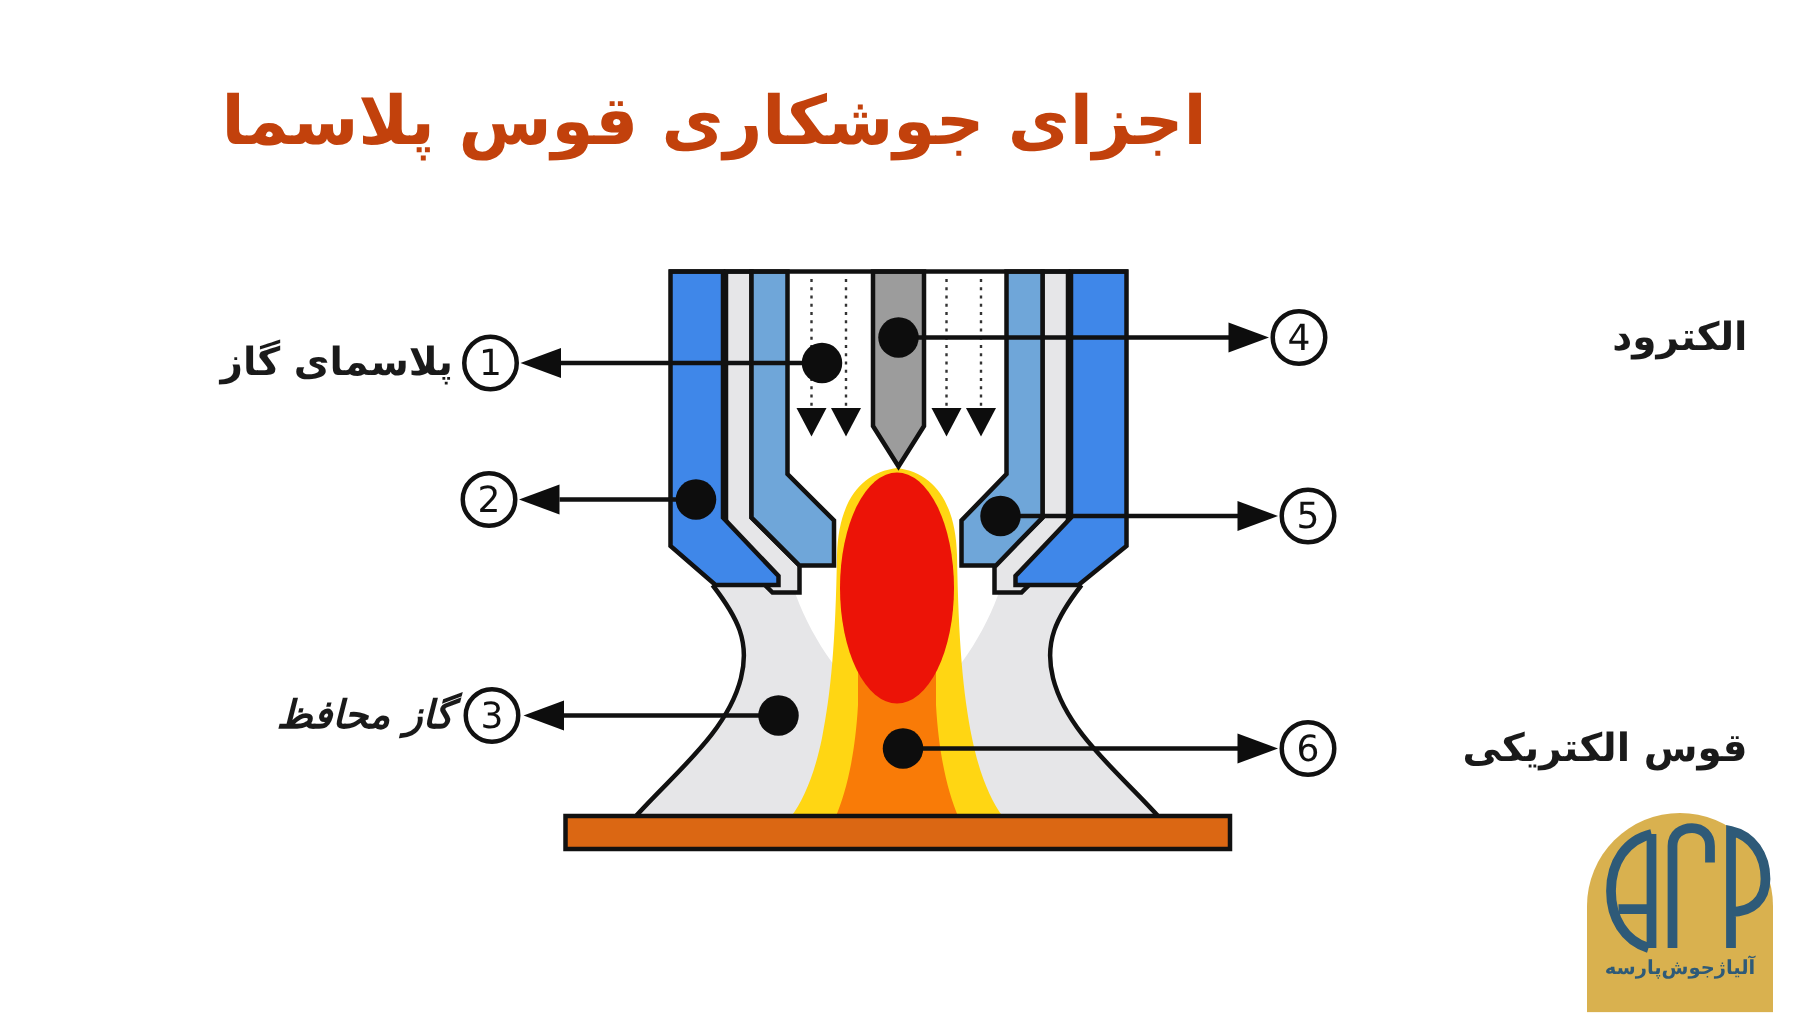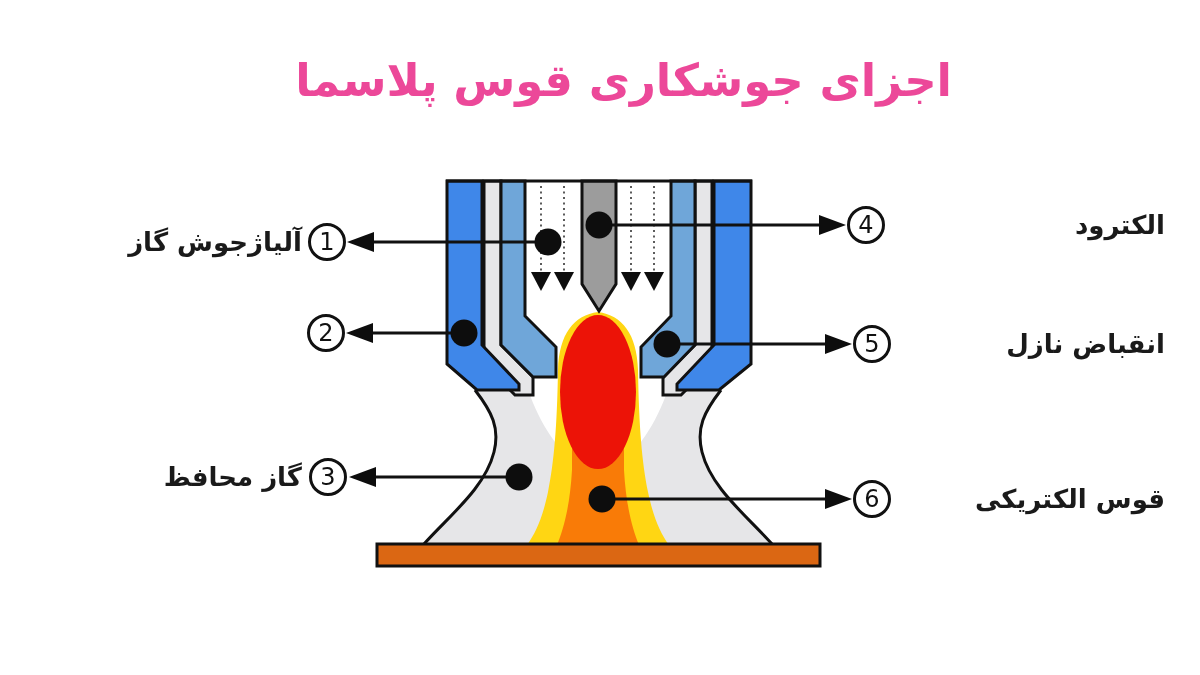--- a/index.html
+++ b/index.html
@@ -2,22 +2,22 @@
 <html lang="fa"><head>
 <meta charset="utf-8">
 <style>
   html,body{margin:0;padding:0;background:#fff;}
   .canvas{
     position:relative;width:1200px;height:675px;background:#ffffff;
     overflow:hidden;font-family:"DejaVu Sans",sans-serif;direction:rtl;
   }
   .diagram-svg{position:absolute;left:0;top:0;}
   .title{
-    position:absolute;left:0;top:54px;width:952px;text-align:right;
-    font-size:45px;font-weight:bold;color:#ec4899;letter-spacing:0;
+    position:absolute;left:0;top:54px;width:952px;text-align:center;
+    font-size:45px;font-weight:bold;color:#c2410c;letter-spacing:0;
   }
   .lbl{
     position:absolute;height:38px;line-height:38px;font-size:26px;
     font-weight:bold;color:#1a1a1a;white-space:nowrap;
   }
   .lbl.left-side{text-align:right;}
   .lbl.right-side{text-align:right;}
   .numcircle{
     position:absolute;width:38px;height:38px;border:3px solid #111;border-radius:50%;
     background:#fff;box-sizing:border-box;display:flex;align-items:center;justify-content:center;
@@ -117,20 +117,31 @@
 
   <div class="title">اجزای جوشکاری قوس پلاسما</div>
 
   <div class="numcircle" style="left:308px;top:223px;">1</div>
   <div class="numcircle" style="left:307px;top:314px;">2</div>
   <div class="numcircle" style="left:309px;top:458px;">3</div>
   <div class="numcircle" style="left:847px;top:206px;">4</div>
   <div class="numcircle" style="left:853px;top:325px;">5</div>
   <div class="numcircle" style="left:853px;top:480px;">6</div>
 
-  <div class="lbl left-side" style="left:60px;width:242px;top:223px;">آلیاژجوش گاز</div>
-  <div class="lbl left-side" style="left:60px;width:242px;top:458px;">گاز محافظ</div>
+  <div class="lbl left-side" style="left:60px;width:242px;top:223px;">پلاسمای گاز</div>
+  <div class="lbl left-side" style="left:60px;width:242px;top:458px;font-style:italic;">گاز محافظ</div>
   <div class="lbl right-side" style="left:905px;width:260px;top:206px;">الکترود</div>
-  <div class="lbl right-side" style="left:905px;width:260px;top:325px;">انقباض نازل</div>
   <div class="lbl right-side" style="left:905px;width:260px;top:480px;">قوس الکتریکی</div>
 
+  <div class="logo">
+    <svg width="124" height="96" viewBox="0 0 124 96">
+      <g fill="none" stroke="#2E5A78" stroke-width="6.5">
+        <path d="M43,14 C26,18 16,33 16,52 C16,70 25,85 41,90"></path>
+        <line x1="43" y1="14" x2="43" y2="90"></line>
+        <line x1="21" y1="64" x2="43" y2="64"></line>
+        <path d="M57,90 L57,22 C57,14 63,10 70,10 C77,10 82,15 82,22 L82,33"></path>
+        <path d="M96,90 L96,12 C110,15 119,28 119,44 C119,58 110,66 96,66"></path>
+      </g>
+    </svg>
+    <div class="logo-name">آلیاژجوش‌پارسه</div>
+  </div>
 
 </div>
 
 </body></html>

